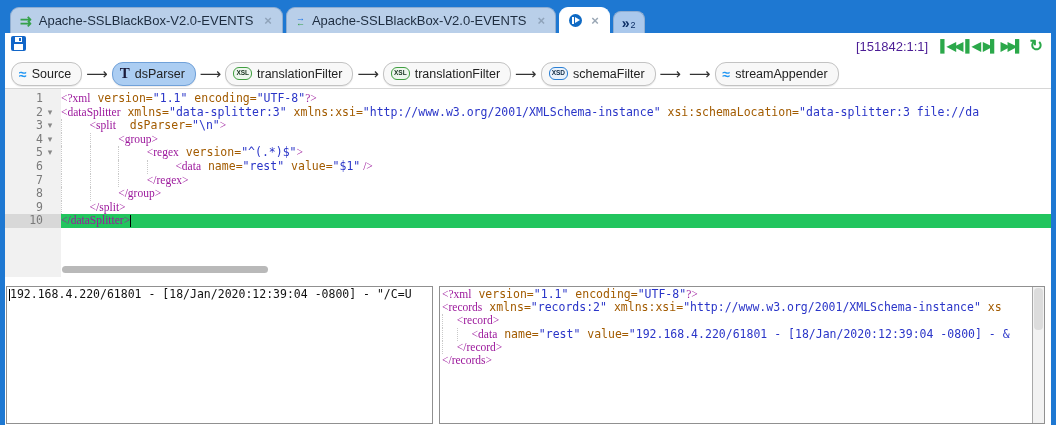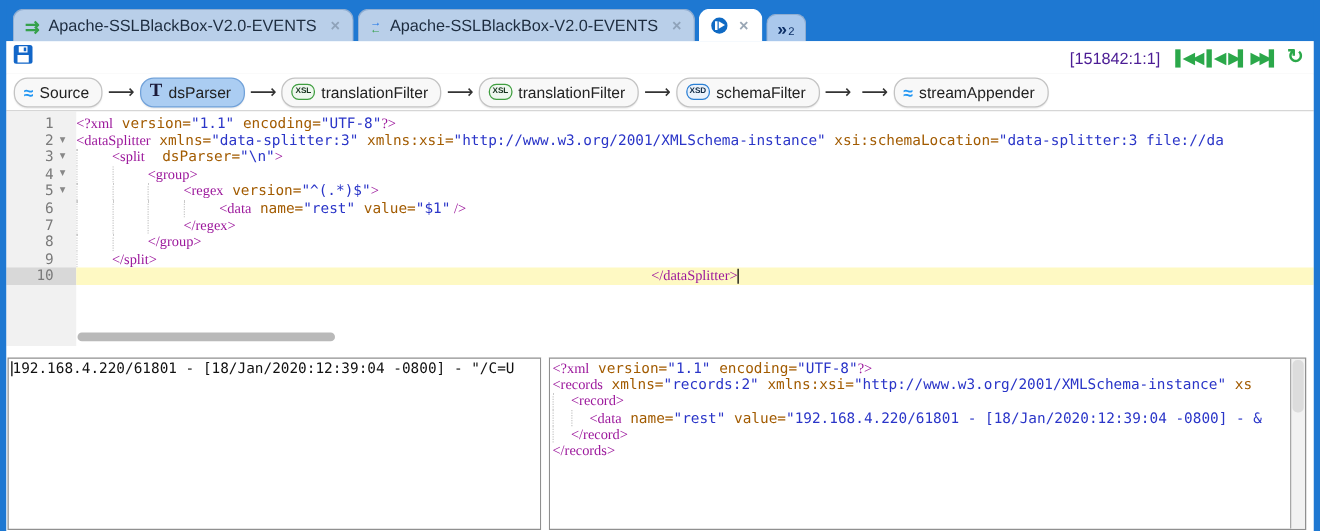--- a/index.html
+++ b/index.html
@@ -55,21 +55,21 @@
   .badge-g{font-size:6.5px;font-weight:bold;border-radius:6px;padding:2px 2px;line-height:1;letter-spacing:0;}
   
   .editor{position:absolute;left:5px;top:89px;width:1046px;height:188px;background:#fff;overflow:hidden;z-index:1;}
   .gutter-bg{position:absolute;left:0;top:0;width:56px;height:188px;background:#f1f1f1;}
   .ed-rows{position:absolute;left:0;top:3px;width:1046px;}
   .ed-row{display:flex;height:13.6px;font-family:"DejaVu Sans Mono",monospace;font-size:11.5px;line-height:13.6px;}
   .ed-gut{width:56px;display:flex;flex:none;}
   .ed-num{width:38px;text-align:right;color:#7a7a7a;flex:none;}
   .ed-fold{width:14px;text-align:center;color:#888;font-size:9px;flex:none;font-family:"DejaVu Sans",sans-serif;}
   .ed-code{white-space:pre;flex:1;overflow:hidden;}
-  .ed-row.active .ed-code{background:#fef9c3;text-align:center;}
+  .ed-row.active .ed-code{background:#22c55e;}
   .ed-row.active .ed-gut{background:#d8d8d8;}
   .g4{display:inline-block;width:27.6px;height:13.6px;border-left:1px dotted #c9c9c9;vertical-align:top;}
   .g2{display:inline-block;width:13.8px;height:13.2px;border-left:1px dotted #c9c9c9;vertical-align:top;}
   .tk-tag{color:#9c189c;font-family:Liberation Serif, serif;}
   .tk-attr{color:#a25b00;}
   .tk-str{color:#2a35c8;}
   .caret{display:inline-block;width:1px;height:12px;background:#000;vertical-align:text-bottom;}
   .hscroll{position:absolute;left:57px;top:177px;width:206px;height:7px;background:#b9b9b9;border-radius:4px;cursor:pointer;}
   
   .hsplit{position:absolute;left:5px;top:277px;width:1046px;height:9px;background:#fff;cursor:row-resize;z-index:2;}

